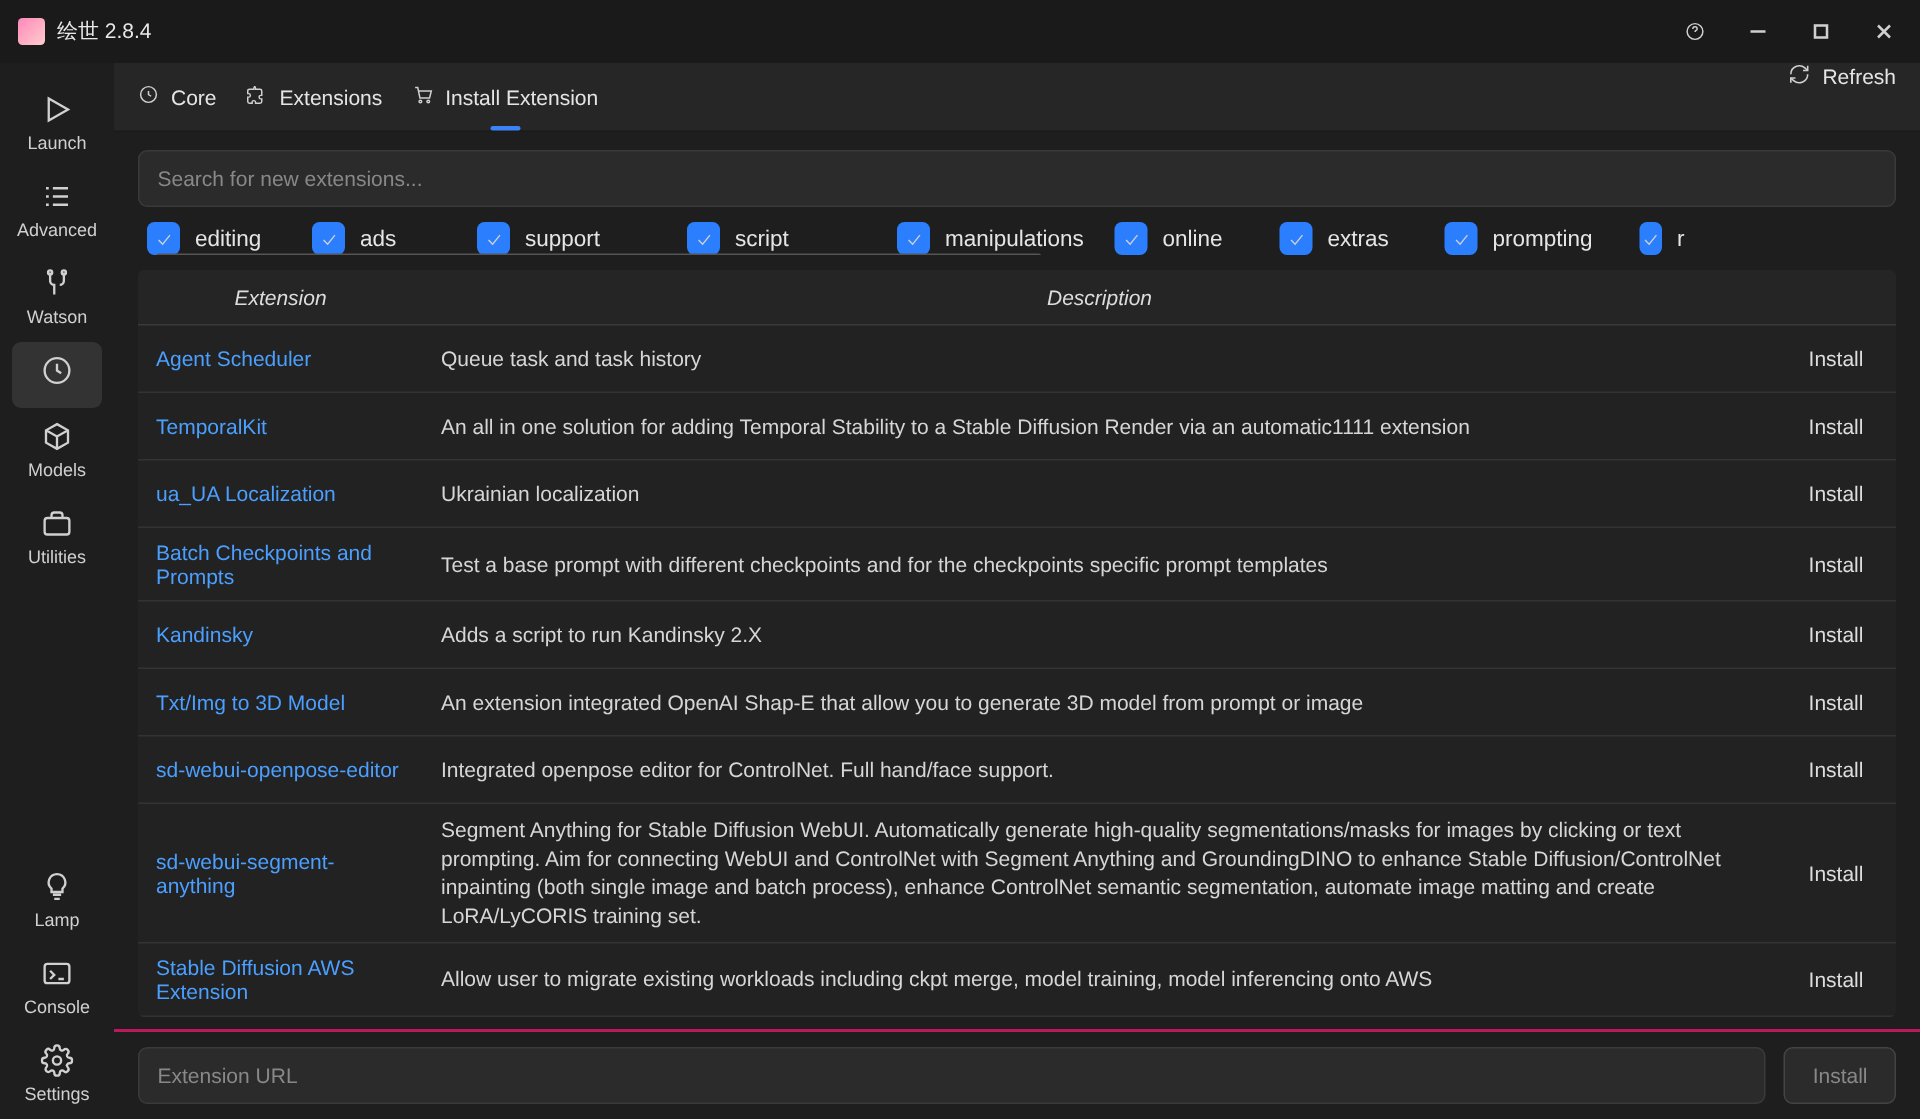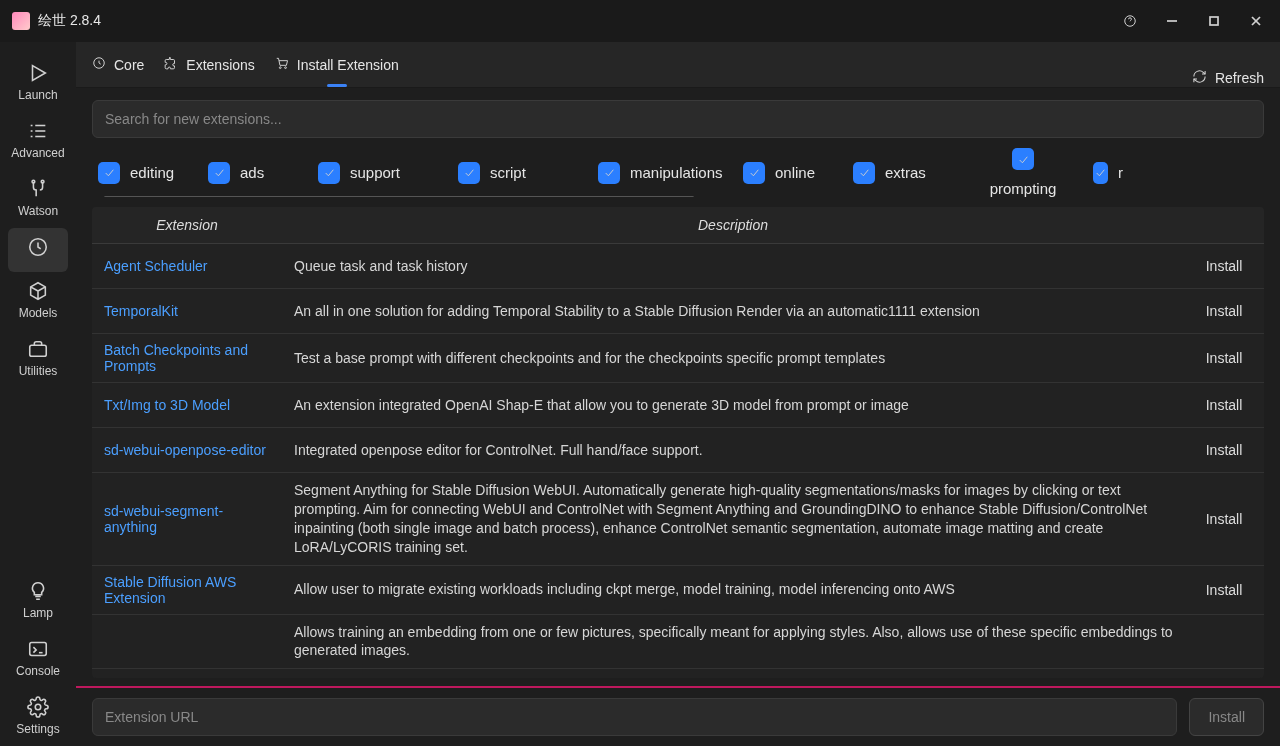--- a/index.html
+++ b/index.html
@@ -16,21 +16,21 @@
 
 .sidebar { width: 76px; background: #1e1e1e; display:flex; flex-direction:column; align-items:center; padding-top:12px; }
 .sb-group { display:flex; flex-direction:column; align-items:center; }
 .sb-item { width:60px; display:flex; flex-direction:column; align-items:center; padding:8px 0 10px 0; color:#d0d0d0; cursor:pointer; font-size:12px; gap:4px; border-radius:6px; }
 .sb-item.active { background:#333; }
 .sb-icon { width:22px; height:22px; display:flex; align-items:center; justify-content:center; }
 .sb-spacer { flex:1; }
 
 .content { flex:1; display:flex; flex-direction:column; background:#1e1e1e; }
 
-.tabstrip { height:46px; background:#262626; display:flex; align-items:flex-end; padding:0 16px; justify-content:space-between; border-bottom:1px solid #1a1a1a;gap:24px;}
+.tabstrip { height:46px; background:#262626; display:flex; align-items:flex-start; padding:0 16px; justify-content:space-between; border-bottom:1px solid #1a1a1a;gap:24px;}
 .tabs { display:flex; gap:20px; align-items:center; height:100%; }
 .tab { display:flex; align-items:center; gap:8px; color:#e5e5e5; font-size:14px; height:100%; position:relative; cursor:pointer; }
 .tab.active::after { content:""; position:absolute; bottom:0; left:50%; transform:translateX(-50%); width:20px; height:3px; background:#3b82f6; border-radius:2px; }
 .refresh { display:flex; align-items:center; gap:8px; color:#e5e5e5; cursor:pointer; font-size:14px; }
 
 .body { flex:1; padding:12px 16px 8px 16px; display:flex; flex-direction:column; gap:10px; overflow:hidden;}
 .searchbox { background:#2b2b2b; border:1px solid #3a3a3a; border-radius:6px; height:38px; display:flex; align-items:center; padding:0 12px; }
 .searchbox input { background:transparent; border:none; outline:none; color:#ccc; font-size:14px; width:100%; }
 .searchbox input::placeholder { color:#888; }
 
@@ -61,21 +61,21 @@
 .tablewrap::-webkit-scrollbar-track { background:#2a2a2a; }
 
 svg { stroke:#d0d0d0; fill:none; stroke-width:1.7; }
 .fg0 { width: 100px; }
 .fg1 { width: 100px; }
 .fg2 { width: 130px; }
 .fg3 { width: 130px; }
 .fg4 { width: 135px; }
 .fg5 { width: 100px; }
 .fg6 { width: 100px; }
-.fg7 { width: 120px; flex-direction: column; }
+.fg7 { width: 120px; }
 .fg8 { width: 30px; }
 </style>
 </head>
 <body>
 
 <div class="titlebar">
   <div class="title-left">
     <span class="app-icon"></span>
     <span class="app-title">绘世 2.8.4</span>
   </div>
@@ -327,22 +327,32 @@
                 <td class="col-ext"><span class="ext-link">Agent Scheduler</span></td>
                 <td class="desc">Queue task and task history</td>
                 <td class="col-act" style="text-align: center;"><button class="install-btn">Install</button></td>
               </tr>
               <tr>
                 <td class="col-ext"><span class="ext-link">TemporalKit</span></td>
                 <td class="desc">An all in one solution for adding Temporal Stability to a Stable Diffusion Render via an automatic1111 extension</td>
                 <td class="col-act" style="text-align: center;"><button class="install-btn">Install</button></td>
               </tr>
               <tr>
+                <td class="col-ext"><span class="ext-link">ua_UA Localization</span></td>
+                <td class="desc">Ukrainian localization</td>
+                <td class="col-act" style="text-align: center;"><button class="install-btn">Install</button></td>
+              </tr>
+              <tr>
                 <td class="col-ext"><span class="ext-link">Batch Checkpoints and Prompts</span></td>
                 <td class="desc">Test a base prompt with different checkpoints and for the checkpoints specific prompt templates</td>
+                <td class="col-act" style="text-align: center;"><button class="install-btn">Install</button></td>
+              </tr>
+              <tr>
+                <td class="col-ext"><span class="ext-link">Kandinsky</span></td>
+                <td class="desc">Adds a script to run Kandinsky 2.X</td>
                 <td class="col-act" style="text-align: center;"><button class="install-btn">Install</button></td>
               </tr>
               <tr>
                 <td class="col-ext"><span class="ext-link">Txt/Img to 3D Model</span></td>
                 <td class="desc">An extension integrated OpenAI Shap-E that allow you to generate 3D model from prompt or image</td>
                 <td class="col-act" style="text-align: center;"><button class="install-btn">Install</button></td>
               </tr>
               <tr>
                 <td class="col-ext"><span class="ext-link">sd-webui-openpose-editor</span></td>
                 <td class="desc">Integrated openpose editor for ControlNet. Full hand/face support.</td>

